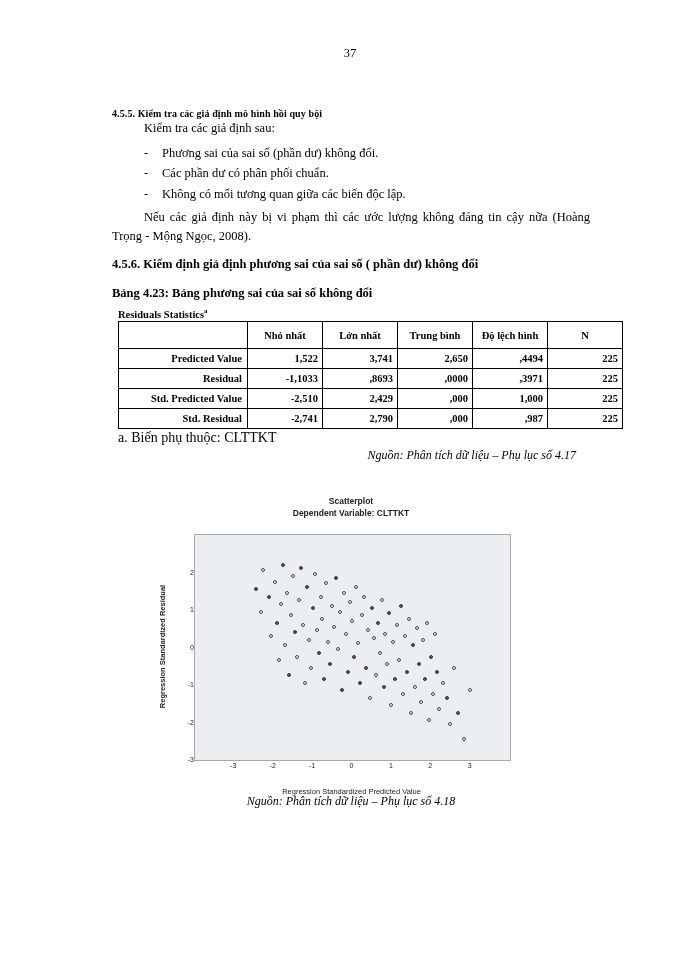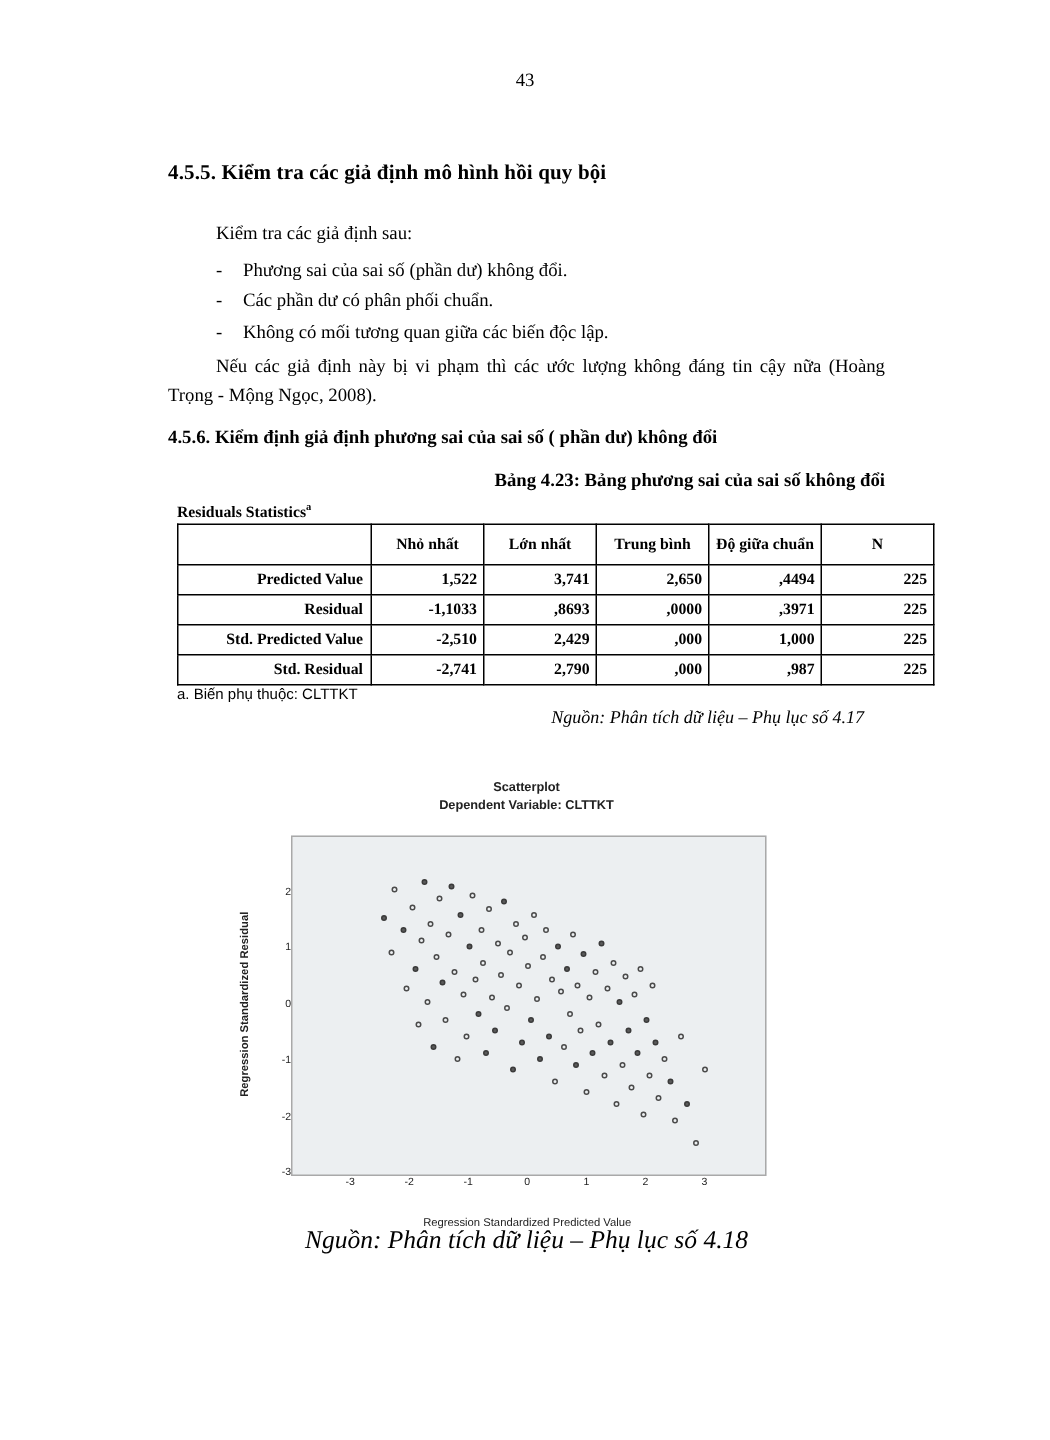--- a/index.html
+++ b/index.html
@@ -30,23 +30,23 @@
     font-family: "Liberation Serif", serif;
   }
   .content {
     position: absolute;
     top: 108px;
     left: 112px;
     width: 478px;
   }
   .heading {
     font-weight: bold;
-    font-size: 14px;
+    font-size: 10px;
     letter-spacing: 0.1px;
-    margin: 0 0 22px 0;
+    margin: 0 0 0 0;
   }
   .para {
     font-size: 12.5px;
     margin: 0 0 6px 0;
     line-height: 1.5;
   }
   .indent {
     text-indent: 32px;
   }
   .bullets {
@@ -70,21 +70,21 @@
     line-height: 1.55;
   }
   .heading2 {
     font-weight: bold;
     font-size: 12.5px;
     margin: 10px 0 0 0;
   }
   .table-caption {
     font-weight: bold;
     font-size: 12.5px;
-    text-align: right;
+    text-align: left;
     margin: 14px 0 6px 0;
   }
   .table-title {
     font-weight: bold;
     font-size: 10.5px;
     font-family: "Liberation Serif", serif;
     margin: 4px 0 2px 6px;
   }
   .table-title sup {
     font-size: 7px;
@@ -112,33 +112,33 @@
     text-align: right;
     height: 15px;
   }
   table.stats tbody td.rowlabel {
     text-align: right;
     padding-right: 5px;
   }
   .col-label { width: 120px; }
   .col-n { width: 66px; }
   .tbl-foot {
-    font-size: 10px;
+    font-size: 14px;
     margin: 1px 0 0 6px;
-    font-family: Liberation Sans, sans-serif;
+    font-family: Liberation Serif, serif;
   }
   .source {
     font-style: italic;
     font-size: 12px;
     text-align: right;
     margin: 2px 14px 0 0;
   }
   .source-center {
     font-style: italic;
-    font-size: 17px;
+    font-size: 12px;
     text-align: center;
     margin-top: 8px;
   }
   .fig-caption {
     font-weight: bold;
     font-size: 12.5px;
     text-align: center;
     margin-top: 14px;
   }
   
@@ -232,21 +232,21 @@
   .dot.filled {
     background: #5a5a5a;
     border-color: #3a3a3a;
   }
 </style>
 </head>
 <body>
 
 <div class="page">
 
-  <div class="page-number">43</div>
+  <div class="page-number">37</div>
 
   <div class="content">
 
     <div class="heading">4.5.5. Kiểm tra các giả định  mô hình hồi quy bội</div>
 
     <div class="para indent">Kiểm tra các giả định sau:</div>
 
     <ul class="bullets">
       <li><span class="dash">-</span><span>Phương sai của sai số (phần dư) không đổi.</span></li>
       <li><span class="dash">-</span><span>Các phần dư có phân phối chuẩn.</span></li>
@@ -261,21 +261,21 @@
 
     <div class="table-title"><span>Residuals Statistics</span><sup>a</sup></div>
 
     <table class="stats">
       <thead>
         <tr>
           <th class="col-label"></th>
           <th>Nhỏ nhất</th>
           <th>Lớn nhất</th>
           <th>Trung bình</th>
-          <th>Độ giữa chuẩn</th>
+          <th>Độ lệch hình</th>
           <th class="col-n">N</th>
         </tr>
       </thead>
       <tbody>
         <tr>
           <td class="rowlabel">Predicted Value</td>
           <td>1,522</td>
           <td>3,741</td>
           <td>2,650</td>
           <td>,4494</td>

